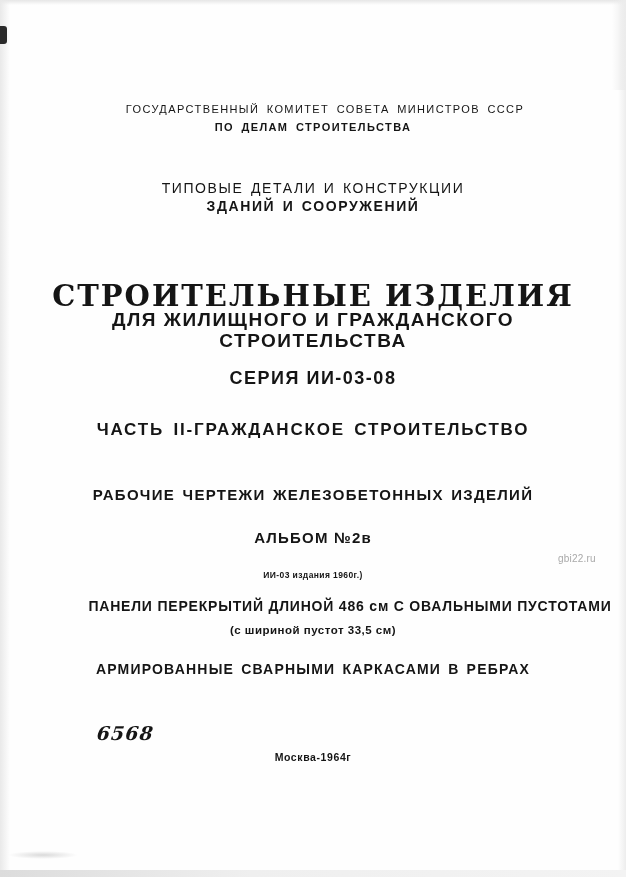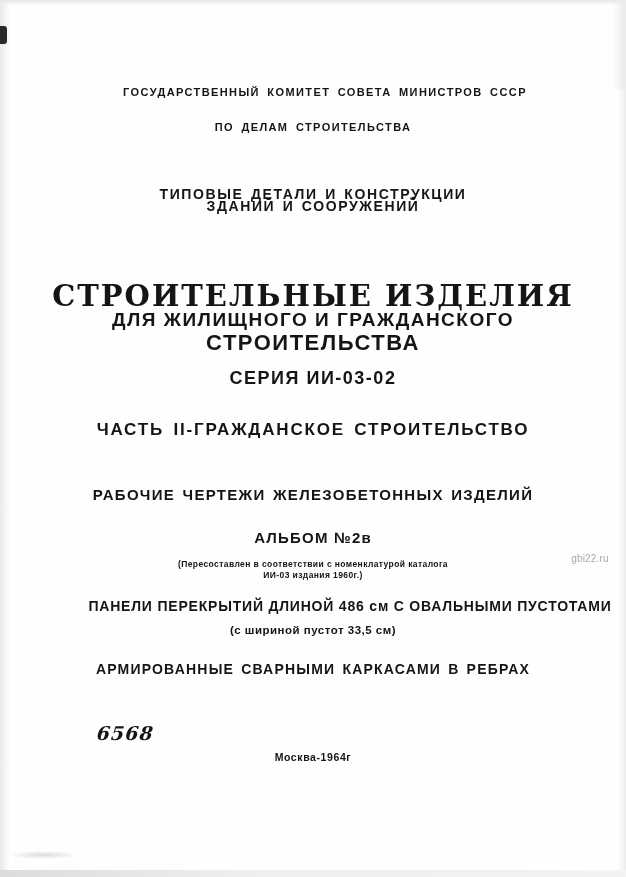--- a/index.html
+++ b/index.html
@@ -14,31 +14,31 @@
     width: 626px; height: 877px;
     background:
       linear-gradient(to right, #e9e9e9 0px, rgba(255,255,255,0) 10px),
       linear-gradient(to left, #ededed 0px, rgba(255,255,255,0) 8px),
       linear-gradient(to bottom, #e6e6e6 0px, rgba(255,255,255,0) 5px),
       #fefefe;
     color: #151515;
   }
   .line { position: absolute; left: 0; width: 626px; text-align: center; white-space: nowrap; }
 
-  .org-line1 { top: 86px; font-size: 11px; font-weight: bold; letter-spacing: 1.4px; word-spacing: 3px; padding-left: 24px; }
+  .org-line1 { top: 103px; font-size: 11px; font-weight: normal; letter-spacing: 1.4px; word-spacing: 3px; padding-left: 24px; }
   .org-line2 { top: 121px; font-size: 11px; font-weight: bold; letter-spacing: 1.4px; word-spacing: 3px; }
 
-  .typ-line1 { top: 186px; font-size: 14px; font-weight: bold; letter-spacing: 1.6px; word-spacing: 2px; }
+  .typ-line1 { top: 180px; font-size: 14px; font-weight: normal; letter-spacing: 1.6px; word-spacing: 2px; }
   .typ-line2 { top: 198px; font-size: 14px; font-weight: bold; letter-spacing: 1.6px; word-spacing: 2px; }
 
   .title-serif { font-family: "DejaVu Serif", serif; font-weight: bold; }
   .title-line1 { top: 248px; font-size: 29px; letter-spacing: 2px; }
   .title-line2 { top: 279px; font-size: 29px; letter-spacing: 2px; }
   .subtitle-line1 { top: 309px; font-size: 19px; font-weight: bold; letter-spacing: 1.5px; }
-  .subtitle-line2 { top: 330px; font-size: 22px; font-weight: bold; letter-spacing: 1.5px; }
+  .subtitle-line2 { top: 330px; font-size: 19px; font-weight: bold; letter-spacing: 1.5px; }
 
   .series-line { top: 368px; font-size: 18px; font-weight: bold; letter-spacing: 1.5px; }
 
   .part-line { top: 420px; font-size: 17px; font-weight: bold; letter-spacing: 1.8px; word-spacing: 3px; }
 
   .drawings-line { top: 486px; font-size: 15px; font-weight: bold; letter-spacing: 1.3px; word-spacing: 2px; }
 
   .album-line { top: 529px; font-size: 15px; font-weight: bold; letter-spacing: 1.2px; }
 
   .note-line1 { top: 559px; font-size: 8.5px; font-weight: bold; letter-spacing: 0.4px; }
@@ -52,21 +52,21 @@
     position: absolute; left: 97px; top: 722px;
     font-family: "DejaVu Serif", serif;
     font-style: italic; font-weight: bold;
     font-size: 19px; letter-spacing: 1px;
     transform: skewX(-6deg);
   }
   .imprint-line { top: 751px; font-size: 10.5px; font-weight: bold; letter-spacing: 0.6px; }
 
   .watermark {
     position: absolute; left: 558px; top: 553px;
-    width: 64px; text-align: center;
+    width: 64px; text-align: left;
     font-size: 10px; color: #a9a9a9;
     letter-spacing: 0.2px;
   }
 
   
   .artifact-topleft-mark {
     position: absolute; left: 0; top: 26px;
     width: 7px; height: 18px;
     background: #2a2a2a;
     border-radius: 0 3px 3px 0;
@@ -98,29 +98,28 @@
   <div class="line org-line1">ГОСУДАРСТВЕННЫЙ КОМИТЕТ СОВЕТА МИНИСТРОВ СССР</div>
   <div class="line org-line2">ПО ДЕЛАМ СТРОИТЕЛЬСТВА</div>
 
   <div class="line typ-line1">ТИПОВЫЕ ДЕТАЛИ И КОНСТРУКЦИИ</div>
   <div class="line typ-line2">ЗДАНИЙ И СООРУЖЕНИЙ</div>
 
   <div class="line title-serif title-line2">СТРОИТЕЛЬНЫЕ ИЗДЕЛИЯ</div>
   <div class="line subtitle-line1">ДЛЯ ЖИЛИЩНОГО И ГРАЖДАНСКОГО</div>
   <div class="line subtitle-line2">СТРОИТЕЛЬСТВА</div>
 
-  <div class="line series-line">СЕРИЯ ИИ-03-02</div>
+  <div class="line series-line">СЕРИЯ ИИ-03-08</div>
 
   <div class="line part-line">ЧАСТЬ II-ГРАЖДАНСКОЕ СТРОИТЕЛЬСТВО</div>
 
   <div class="line drawings-line">РАБОЧИЕ ЧЕРТЕЖИ ЖЕЛЕЗОБЕТОННЫХ ИЗДЕЛИЙ</div>
 
   <div class="line album-line">АЛЬБОМ №2в</div>
 
-  <div class="line note-line1">(Пересоставлен в соответствии с номенклатурой каталога</div>
   <div class="line note-line2">ИИ-03 издания 1960г.)</div>
 
   <div class="line product-line1">ПАНЕЛИ ПЕРЕКРЫТИЙ ДЛИНОЙ 486 см С ОВАЛЬНЫМИ ПУСТОТАМИ</div>
   <div class="line product-line2">(с шириной пустот 33,5 см)</div>
   <div class="line product-line3">АРМИРОВАННЫЕ СВАРНЫМИ КАРКАСАМИ В РЕБРАХ</div>
 
   <div class="inventory-number">6568</div>
 
   <div class="line imprint-line">Москва-1964г</div>
 

